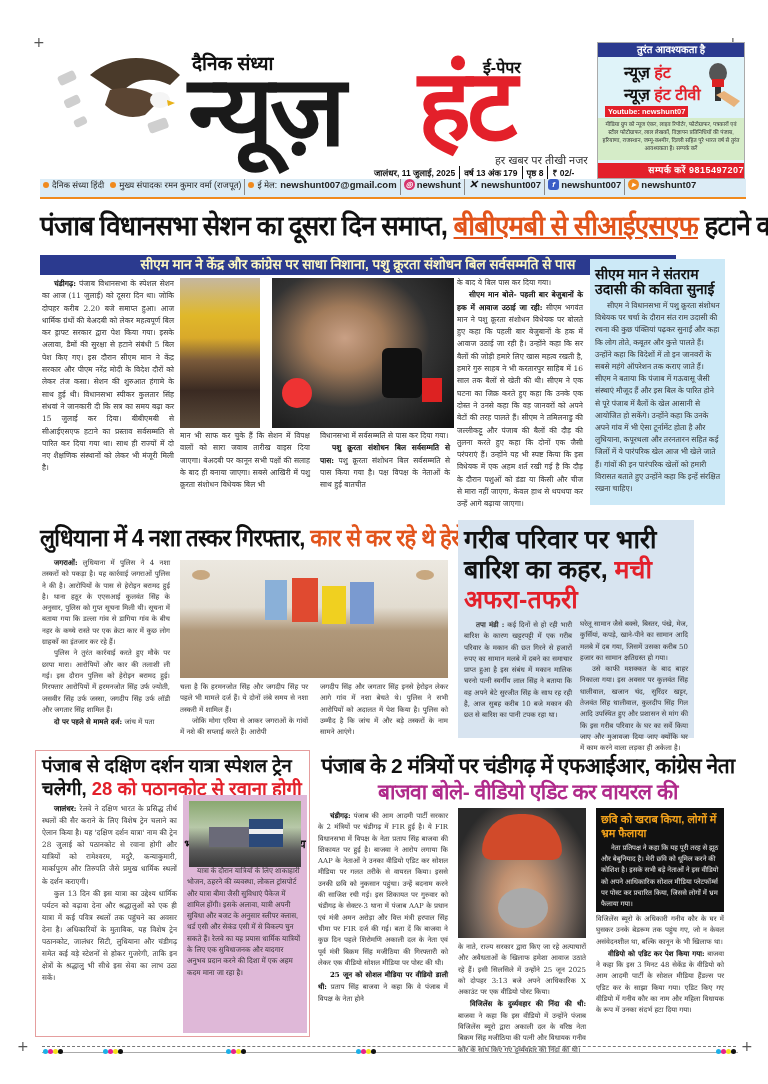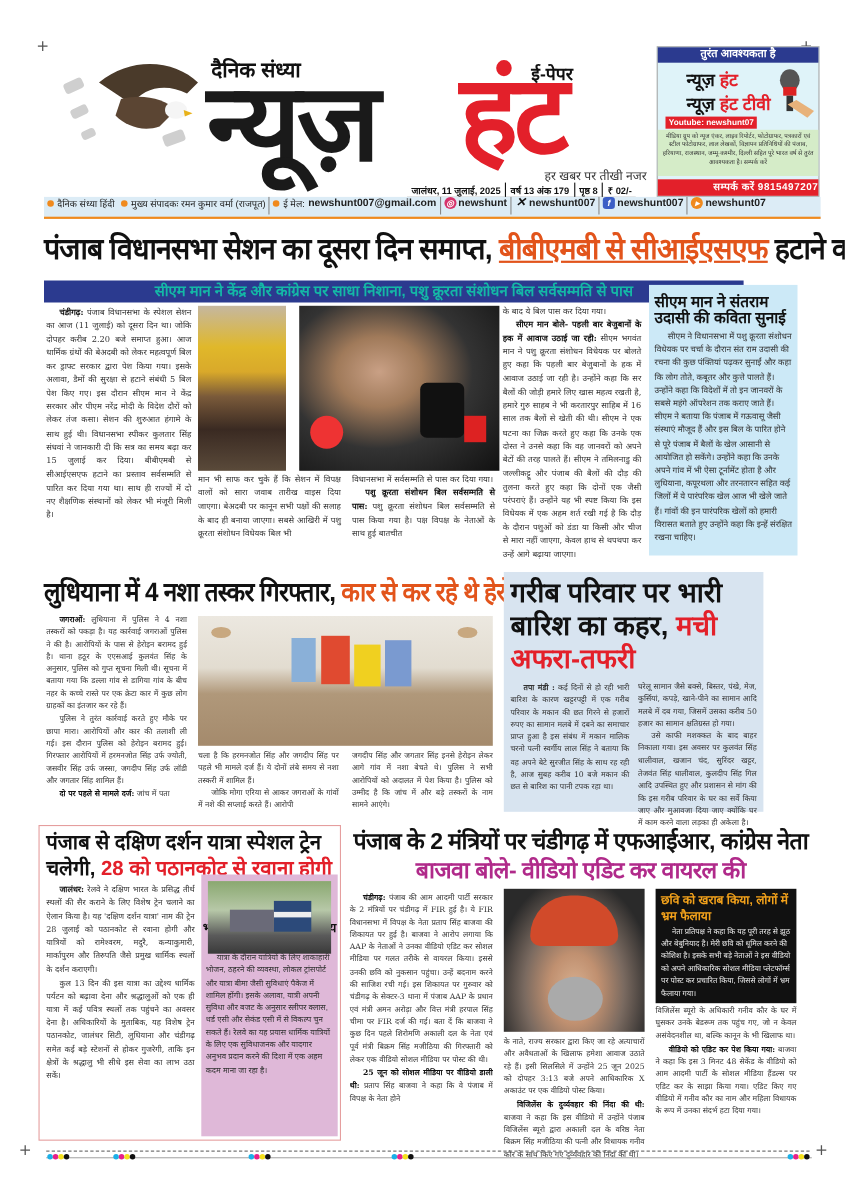--- a/index.html
+++ b/index.html
@@ -32,21 +32,21 @@
 .infobar .it{display:flex;align-items:center;padding:0 3px}
 .dot{width:6px;height:6px;border-radius:50%;background:#f08a1e;display:inline-block;margin-right:3px}
 .sep{border-left:1px solid #888;height:16px}
 .soc{width:11px;height:11px;border-radius:3px;display:inline-block;margin-right:2px;color:#fff;font-size:8px;text-align:center;line-height:11px;font-weight:bold}
 .infobar b{font-weight:bold;font-size:9.5px}
 
 .h-main{left:40px;top:212px;width:710px;font-family:"Liberation Sans",sans-serif;font-weight:bold;font-size:27px;letter-spacing:-.8px;color:#111;white-space:nowrap;transform:scaleX(.96);transform-origin:left;line-height:1.1}
 .red{color:#e3202a}
 .orange{color:#e2541b}
 .magenta{color:#b02a8a}
-.blue-sub{left:40px;top:255px;width:636px;height:20px;background:#2b3a8f;color:#14b8a6;font-family:"Liberation Sans",sans-serif;font-weight:bold;font-size:13.5px;text-align:center;line-height:20px;white-space:nowrap;overflow:hidden}
+.blue-sub{left:40px;top:255px;width:636px;height:20px;background:#2b3a8f;color:#fef9c3;font-family:"Liberation Sans",sans-serif;font-weight:bold;font-size:13.5px;text-align:center;line-height:20px;white-space:nowrap;overflow:hidden}
 .col{position:absolute;font-size:7.5px;line-height:12.3px;text-align:justify;color:#333}
 .col p{text-indent:12px}
 .col b{color:#111}
 .photo{position:absolute;overflow:hidden}
 .sidebox{left:590px;top:259px;width:135px;height:246px;background:#cce9f7;padding:8px 5px}
 .sidebox h3{font-family:"Liberation Sans",sans-serif;font-size:14px;line-height:15px;color:#111;margin-bottom:3px}
 .sidebox p{font-family:"Liberation Sans",sans-serif;font-size:7.6px;line-height:12.2px;color:#333;text-indent:12px}
 .h-lud{left:40px;top:520px;font-family:"Liberation Sans",sans-serif;font-weight:bold;font-size:24px;letter-spacing:-.7px;white-space:nowrap;color:#111;transform:scaleX(.92);transform-origin:left}
 .rainbox{left:458px;top:520px;width:236px;height:218px;background:#d8e4f0;padding:4px 6px}
 .rainbox h2{font-family:"Liberation Sans",sans-serif;font-size:25px;line-height:30px;color:#111;font-weight:bold}

